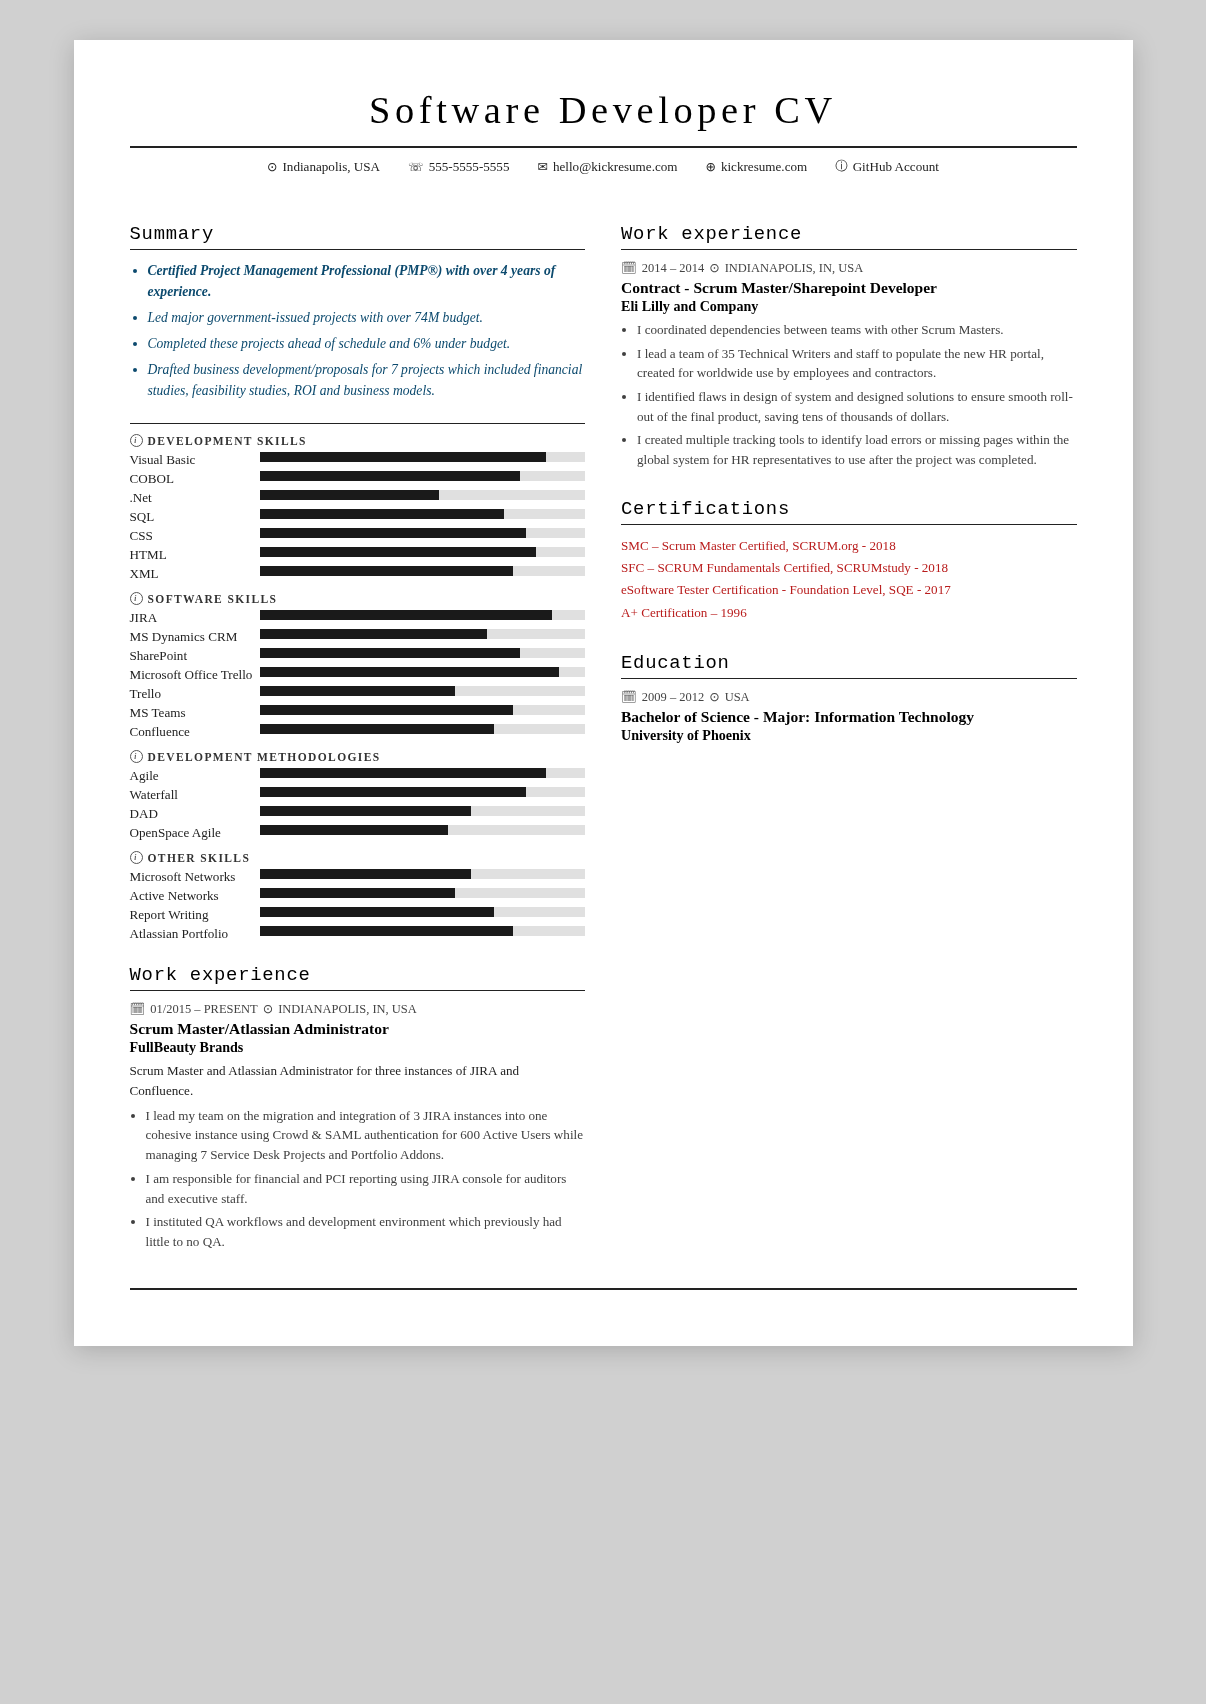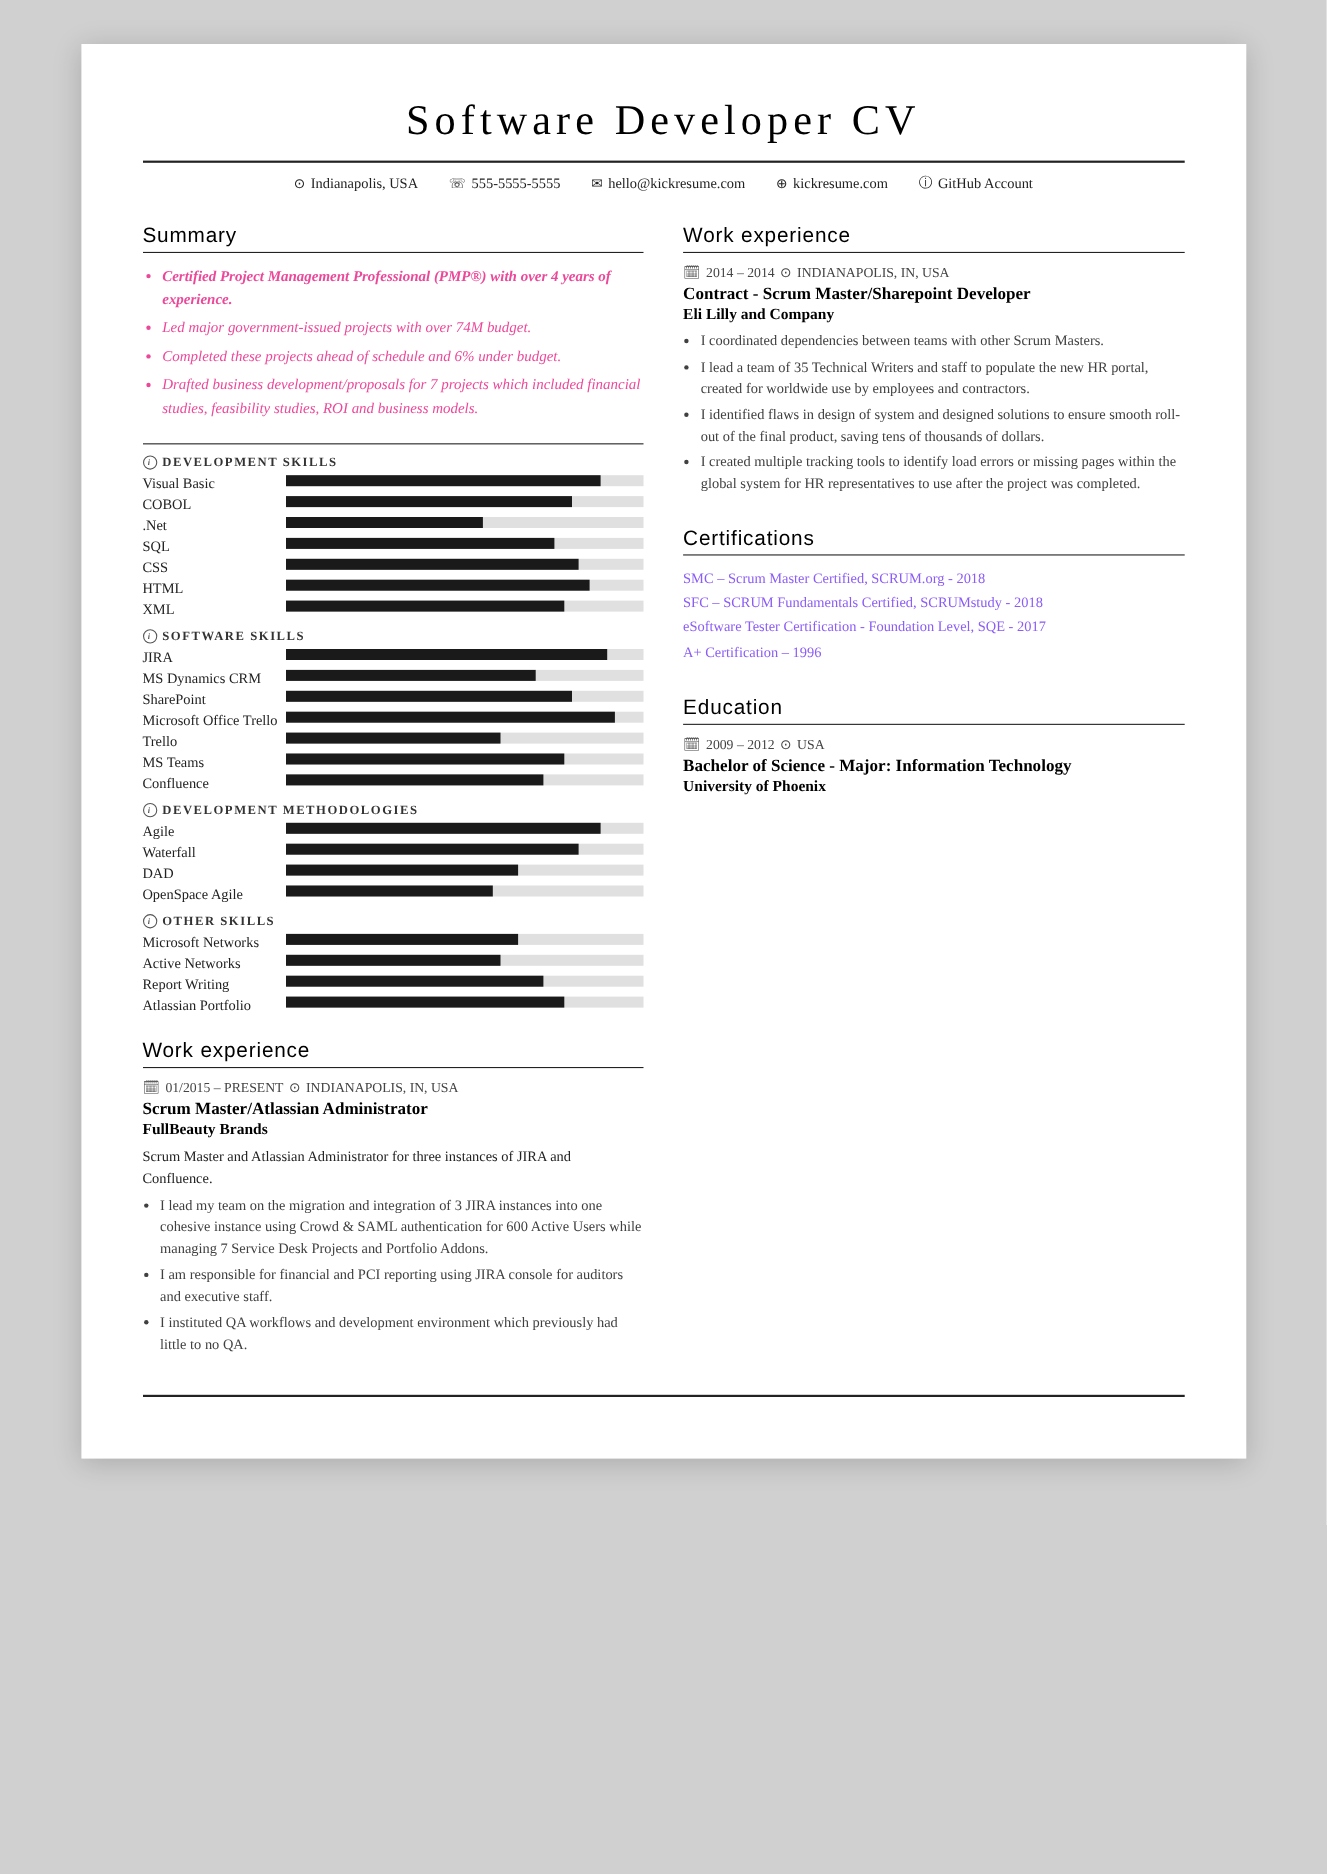--- a/index.html
+++ b/index.html
@@ -49,35 +49,36 @@
     }
     .two-col {
       display: grid;
       grid-template-columns: 1fr 1fr;
       gap: 36px;
       margin-top: 10px;
     }
     .section-title {
       font-size: 1.18em;
       font-weight: 400;
-      font-family: Liberation Sans, sans-serif;
+      font-family: Liberation Mono, monospace;
       letter-spacing: 0.04em;
       margin-bottom: 4px;
+      margin-top: 20px;
     }
     .section-divider {
       border: none;
       border-top: 1.5px solid #222;
       margin-bottom: 10px;
     }
     .summary-list {
       list-style: disc;
       padding-left: 18px;
       font-size: 0.85em;
       line-height: 1.55;
-      color: #ec4899;
+      color: #0c4a6e;
     }
     .summary-list li {
       margin-bottom: 5px;
     }
     .bold-italic { font-weight: bold; font-style: italic; }
     .italic { font-style: italic; }
 
     
     .skill-category-label {
       font-size: 0.72em;
@@ -144,21 +145,21 @@
       color: #404040;
     }
     .we-list li {
       margin-bottom: 4px;
     }
 
     
     .cert-text {
       font-size: 0.82em;
       line-height: 1.7;
-      color: #8b5cf6;
+      color: #b91c1c;
     }
 
     
     .edu-header {
       font-size: 0.78em;
       color: #444;
       margin-bottom: 3px;
       display: flex;
       align-items: center;
       gap: 5px;

